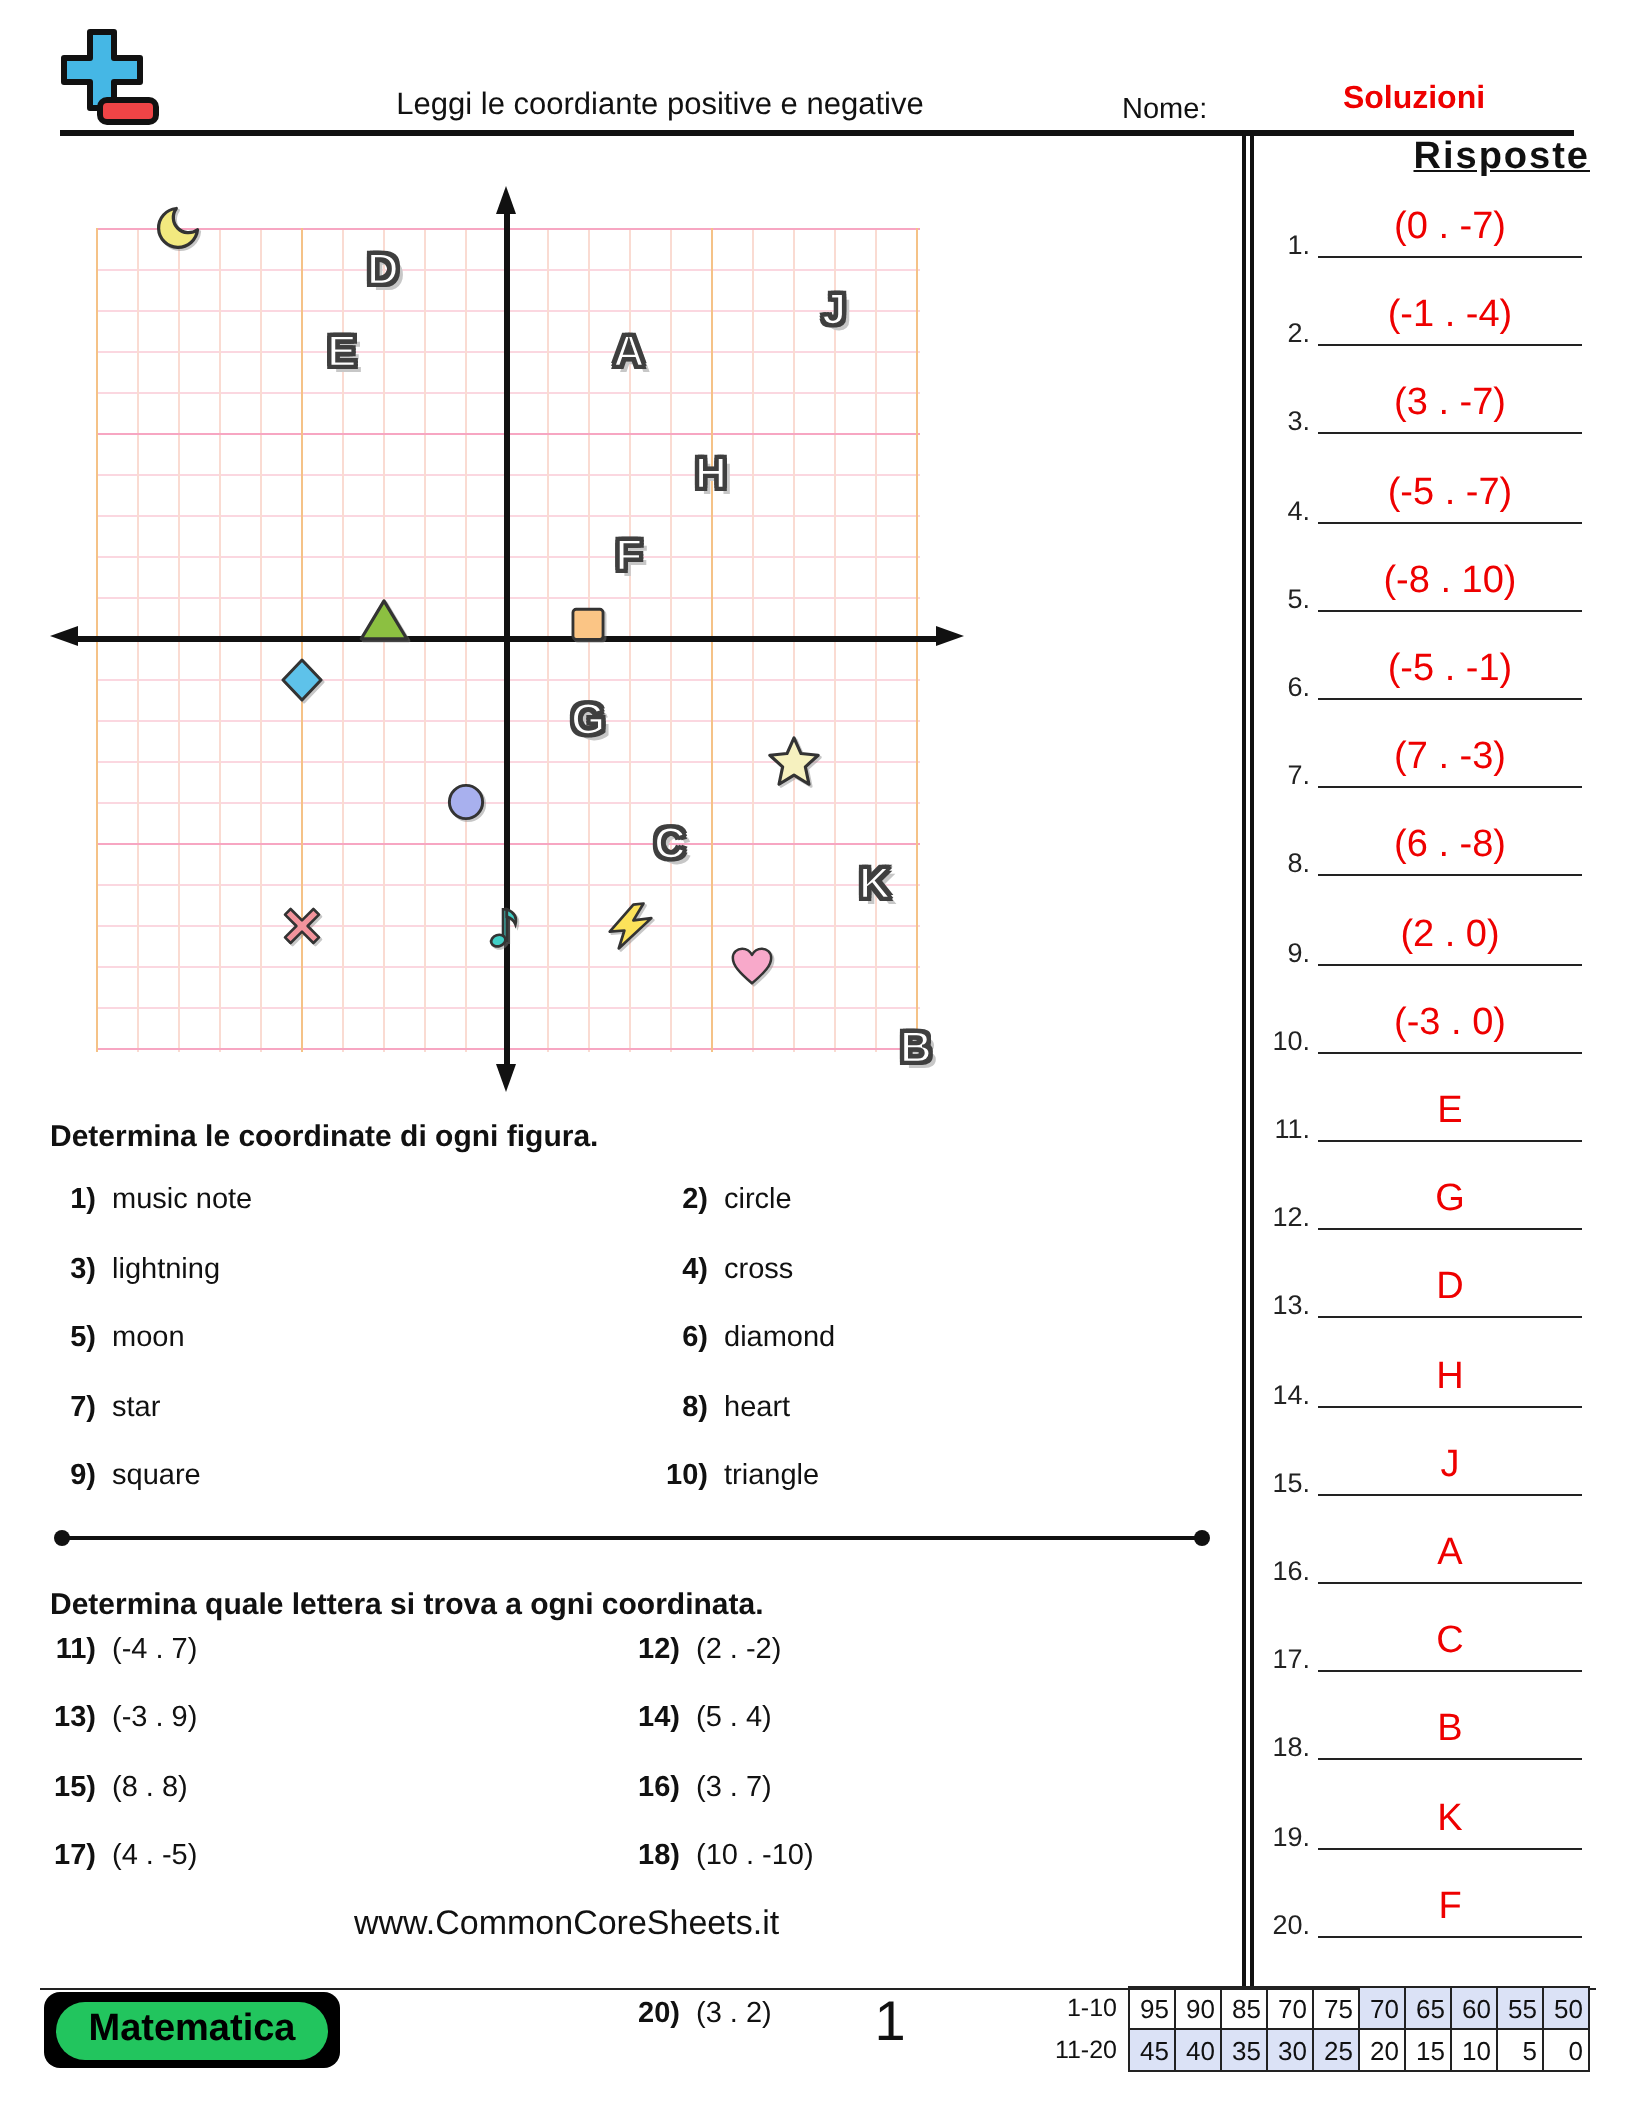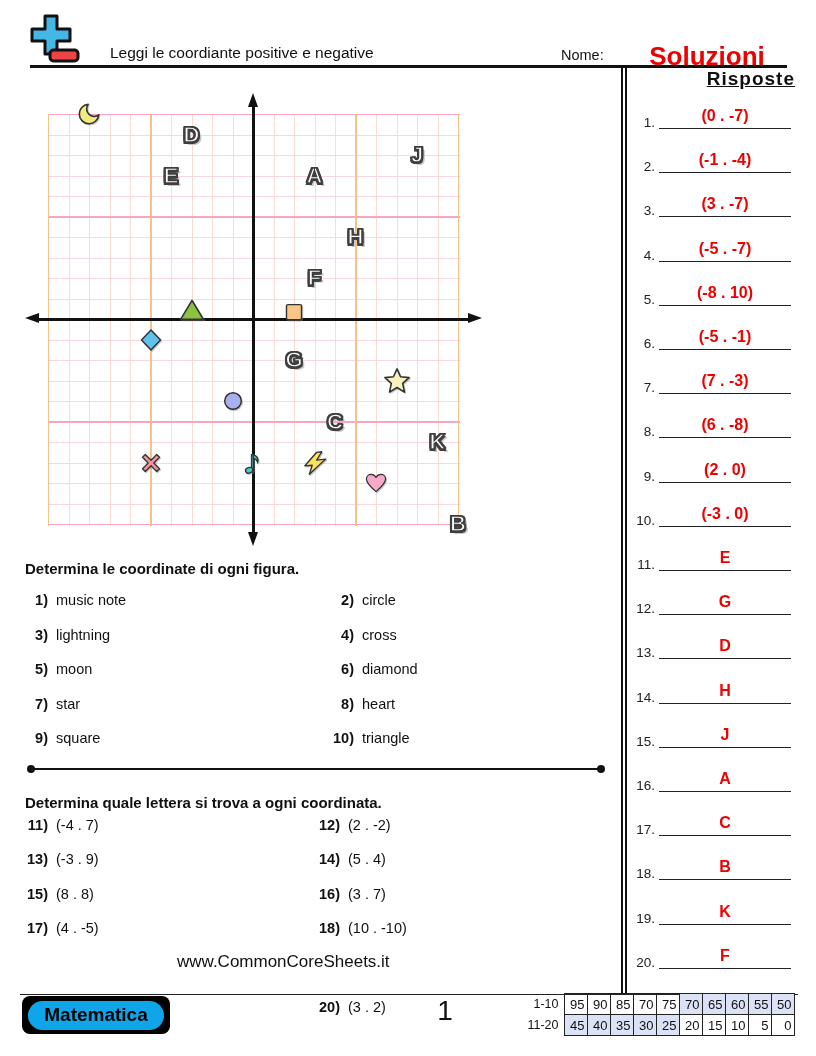--- a/index.html
+++ b/index.html
@@ -2,25 +2,25 @@
 <html><head>
 <meta charset="utf-8">
 <style>
   * { margin:0; padding:0; box-sizing:border-box; }
   html,body { background:#fff; }
   body { font-family:"Liberation Sans", sans-serif; color:#111; }
   .page { position:relative; width:816px; height:1056px; background:#fff; overflow:hidden; }
 
   
   .logo { position:absolute; left:20px; top:12px; width:64px; height:52px; }
-  .hdr-title { position:absolute; left:110px; top:44px; width:440px; 
+  .hdr-title { position:absolute; left:110px; top:44px; width:440px; text-align:center;
                font-size:15.5px; color:#111; }
   .nome { position:absolute; left:561px; top:47px; font-size:14.5px; }
   .soluzioni { position:absolute; left:627px; top:41px; width:160px; text-align:center;
-               font-size:26px; font-weight:bold; color:#ee0000; }
+               font-size:16px; font-weight:bold; color:#ee0000; }
   .hdr-rule { position:absolute; left:30px; top:65px; width:757px; height:2.5px; background:#111; }
   .vdivider { position:absolute; left:621px; top:66px; height:928px; width:6px;
               border-left:2px solid #111; border-right:2px solid #111; }
 
   
   .grid { position:absolute; left:48px; top:114px; width:411.5px; height:411.5px;
           background-color:#fff;
           background-image:
             repeating-linear-gradient(to right,  #f5c287 0 1.2px, transparent 1.2px 102.5px),
             repeating-linear-gradient(to bottom, #f7a6c2 0 1.2px, transparent 1.2px 102.5px),
@@ -61,27 +61,27 @@
             border-radius:50%; background:#111; }
   .divider::before { left:-3px; } .divider::after { right:-3px; }
 
   
   .risposte-title { position:absolute; left:630px; top:68px; width:165px; text-align:right;
                     font-size:19px; font-weight:bold; text-decoration:underline; letter-spacing:1px; }
   .ans-row { position:absolute; left:627px; width:168px; height:44px; }
   .ans-row .num { position:absolute; left:0; bottom:-1px; width:28px; text-align:right; font-size:13.5px; color:#222; }
   .ans-row .line { position:absolute; left:32px; bottom:0; width:132px; height:34px;
                    border-bottom:1.7px solid #222; display:flex; align-items:flex-end; justify-content:center; }
-  .ans-row .val { font-size:16px; font-weight:bold; color:#ee0000; padding-bottom:3px; white-space:nowrap; }
+  .ans-row .val { font-size:19px; font-weight:normal; color:#ee0000; padding-bottom:3px; white-space:nowrap; }
 
   
   .ftr-rule { position:absolute; left:20px; top:993.5px; width:778px; height:1.6px; background:#222; }
   .badge { position:absolute; left:22px; top:996px; width:148px; height:38px; background:#000;
            border-radius:8px; padding:4.5px 6px; }
-  .badge-pill { width:100%; height:100%; background:#0ea5e9; border-radius:15px;
+  .badge-pill { width:100%; height:100%; background:#22c55e; border-radius:15px;
                 display:flex; align-items:center; justify-content:center;
                 font-size:19px; font-weight:bold; color:#000; }
   .site { position:absolute; left:177px; top:952px; font-size:17px; }
   .pageno { position:absolute; left:400px; top:995px; width:90px; text-align:center; font-size:28px; }
   .score { position:absolute; left:524px; top:993px; border-collapse:collapse; font-size:13px; }
   .score td { height:21px; text-align:right; vertical-align:middle; padding:0 2px; }
   .score td.lab { border:none; width:40px; text-align:right; padding-right:5px; font-size:12.5px; }
   .score td.cell { border:1.4px solid #222; width:23px; }
   .score td.cell.hl { background:#dbe2f6; }
 </style>

